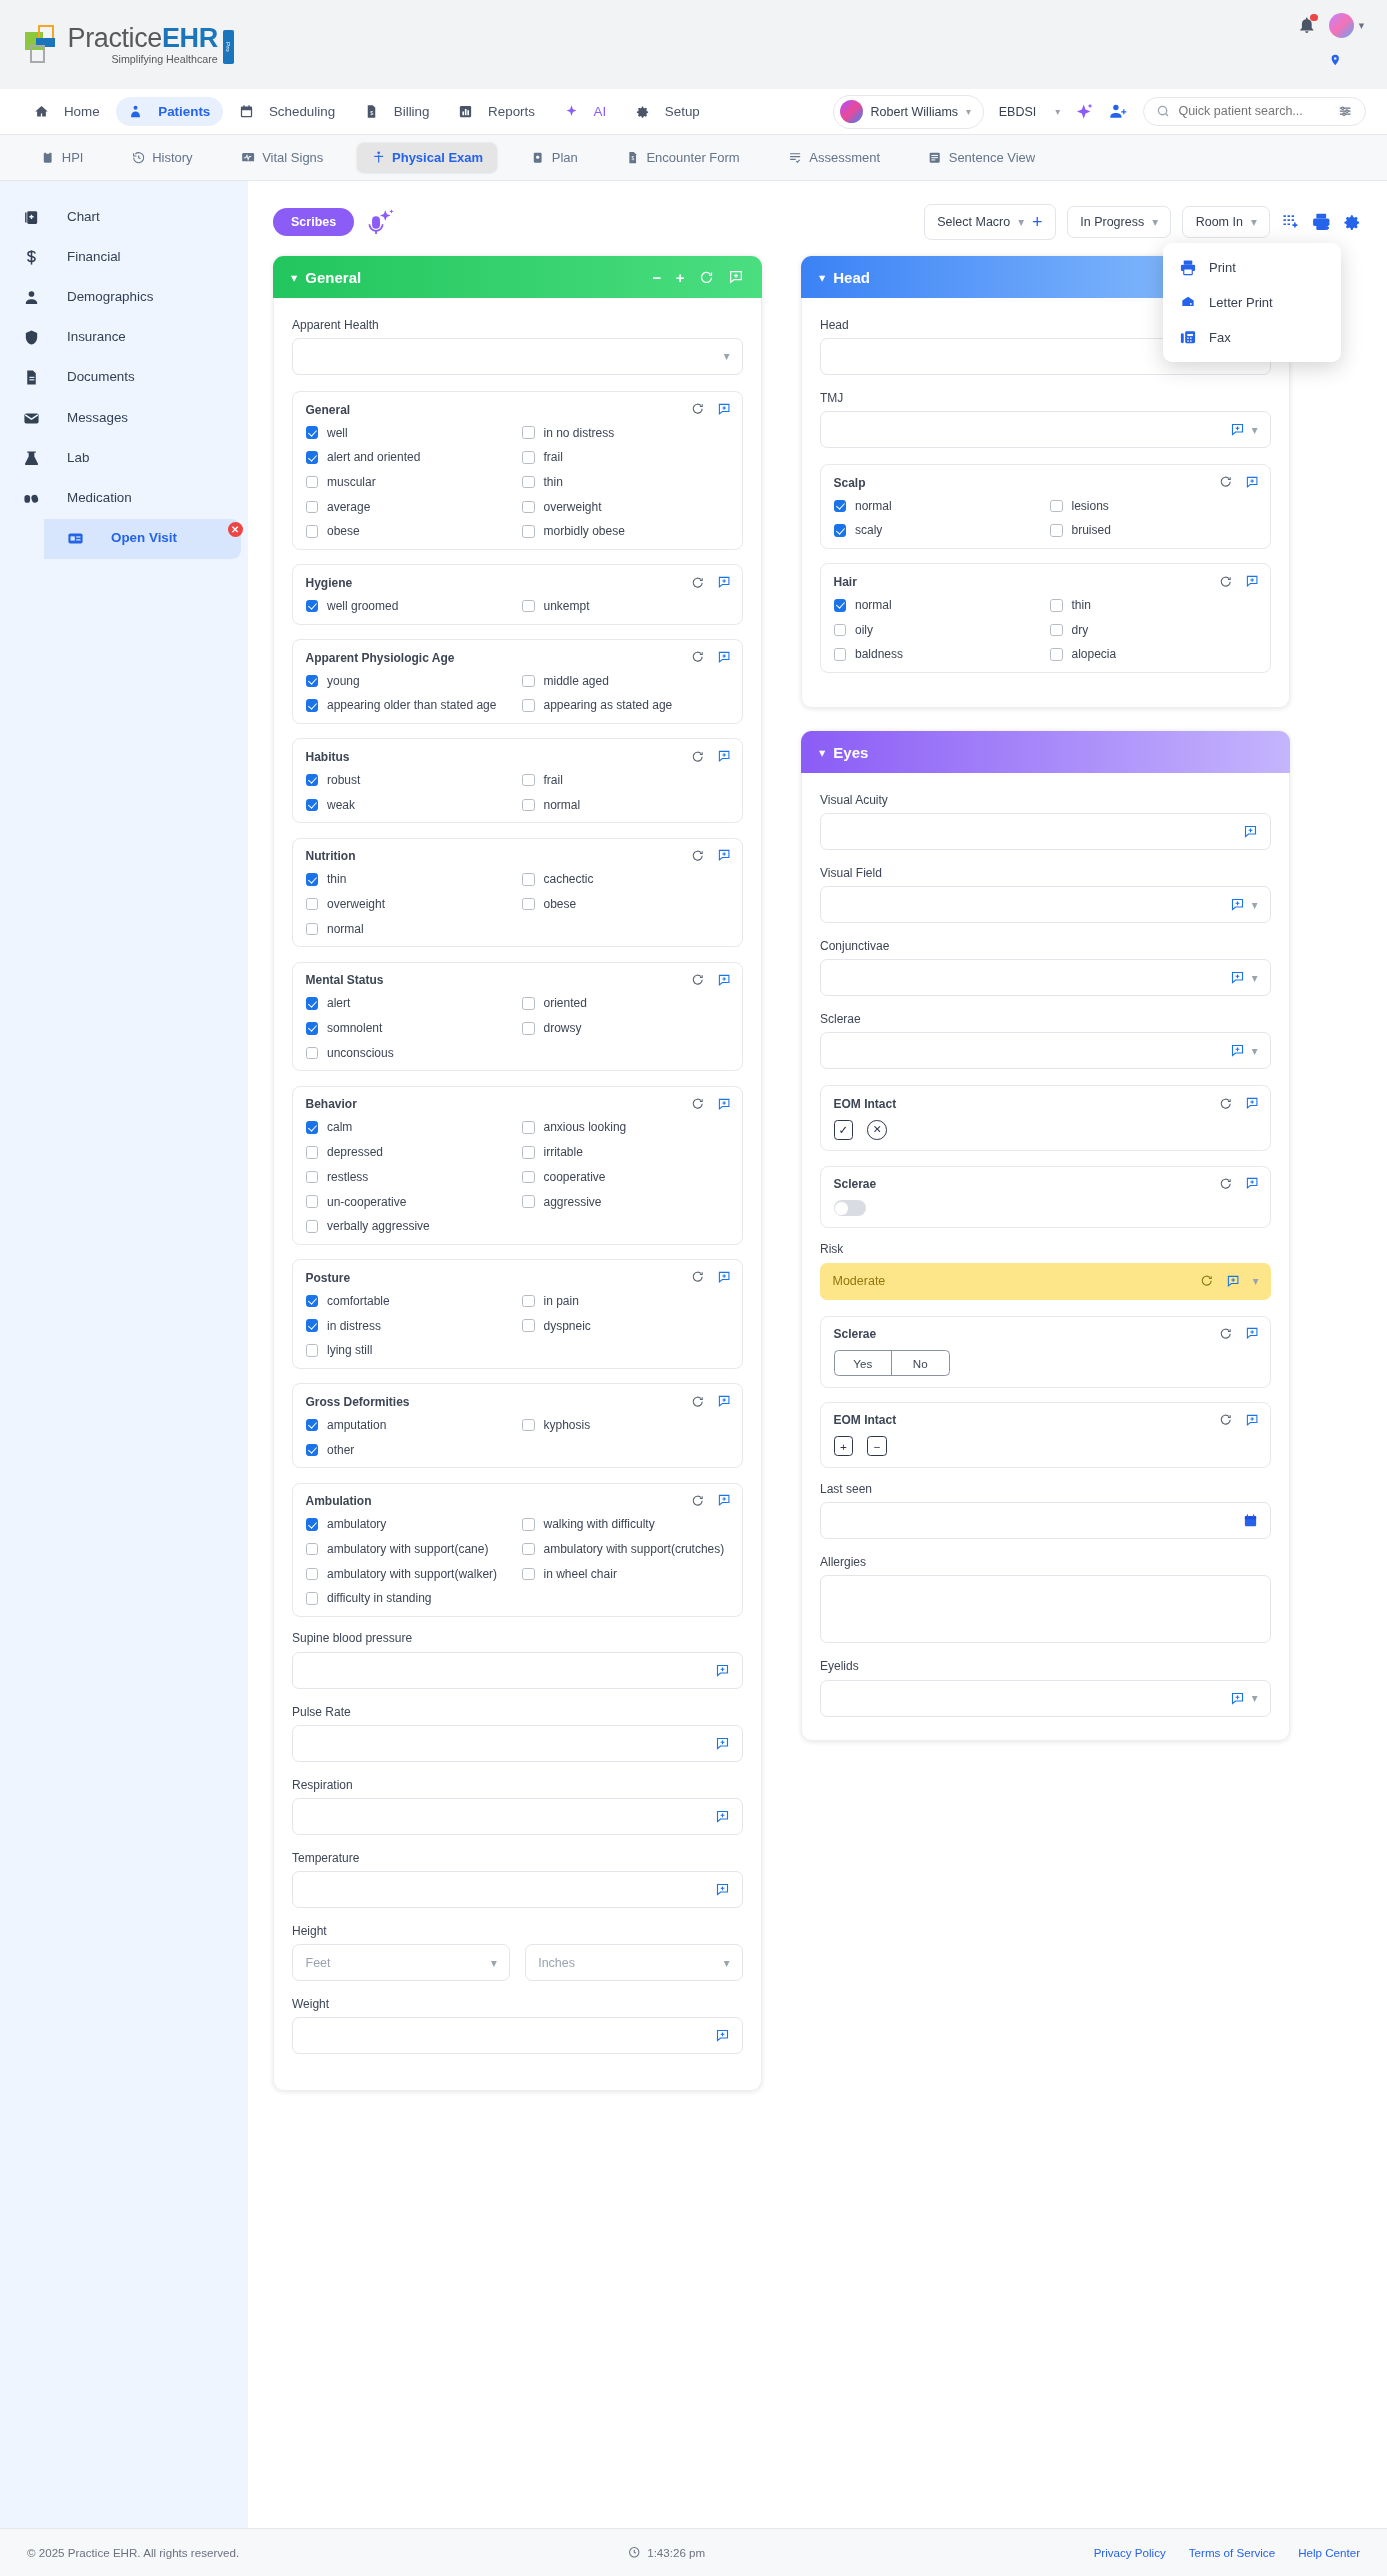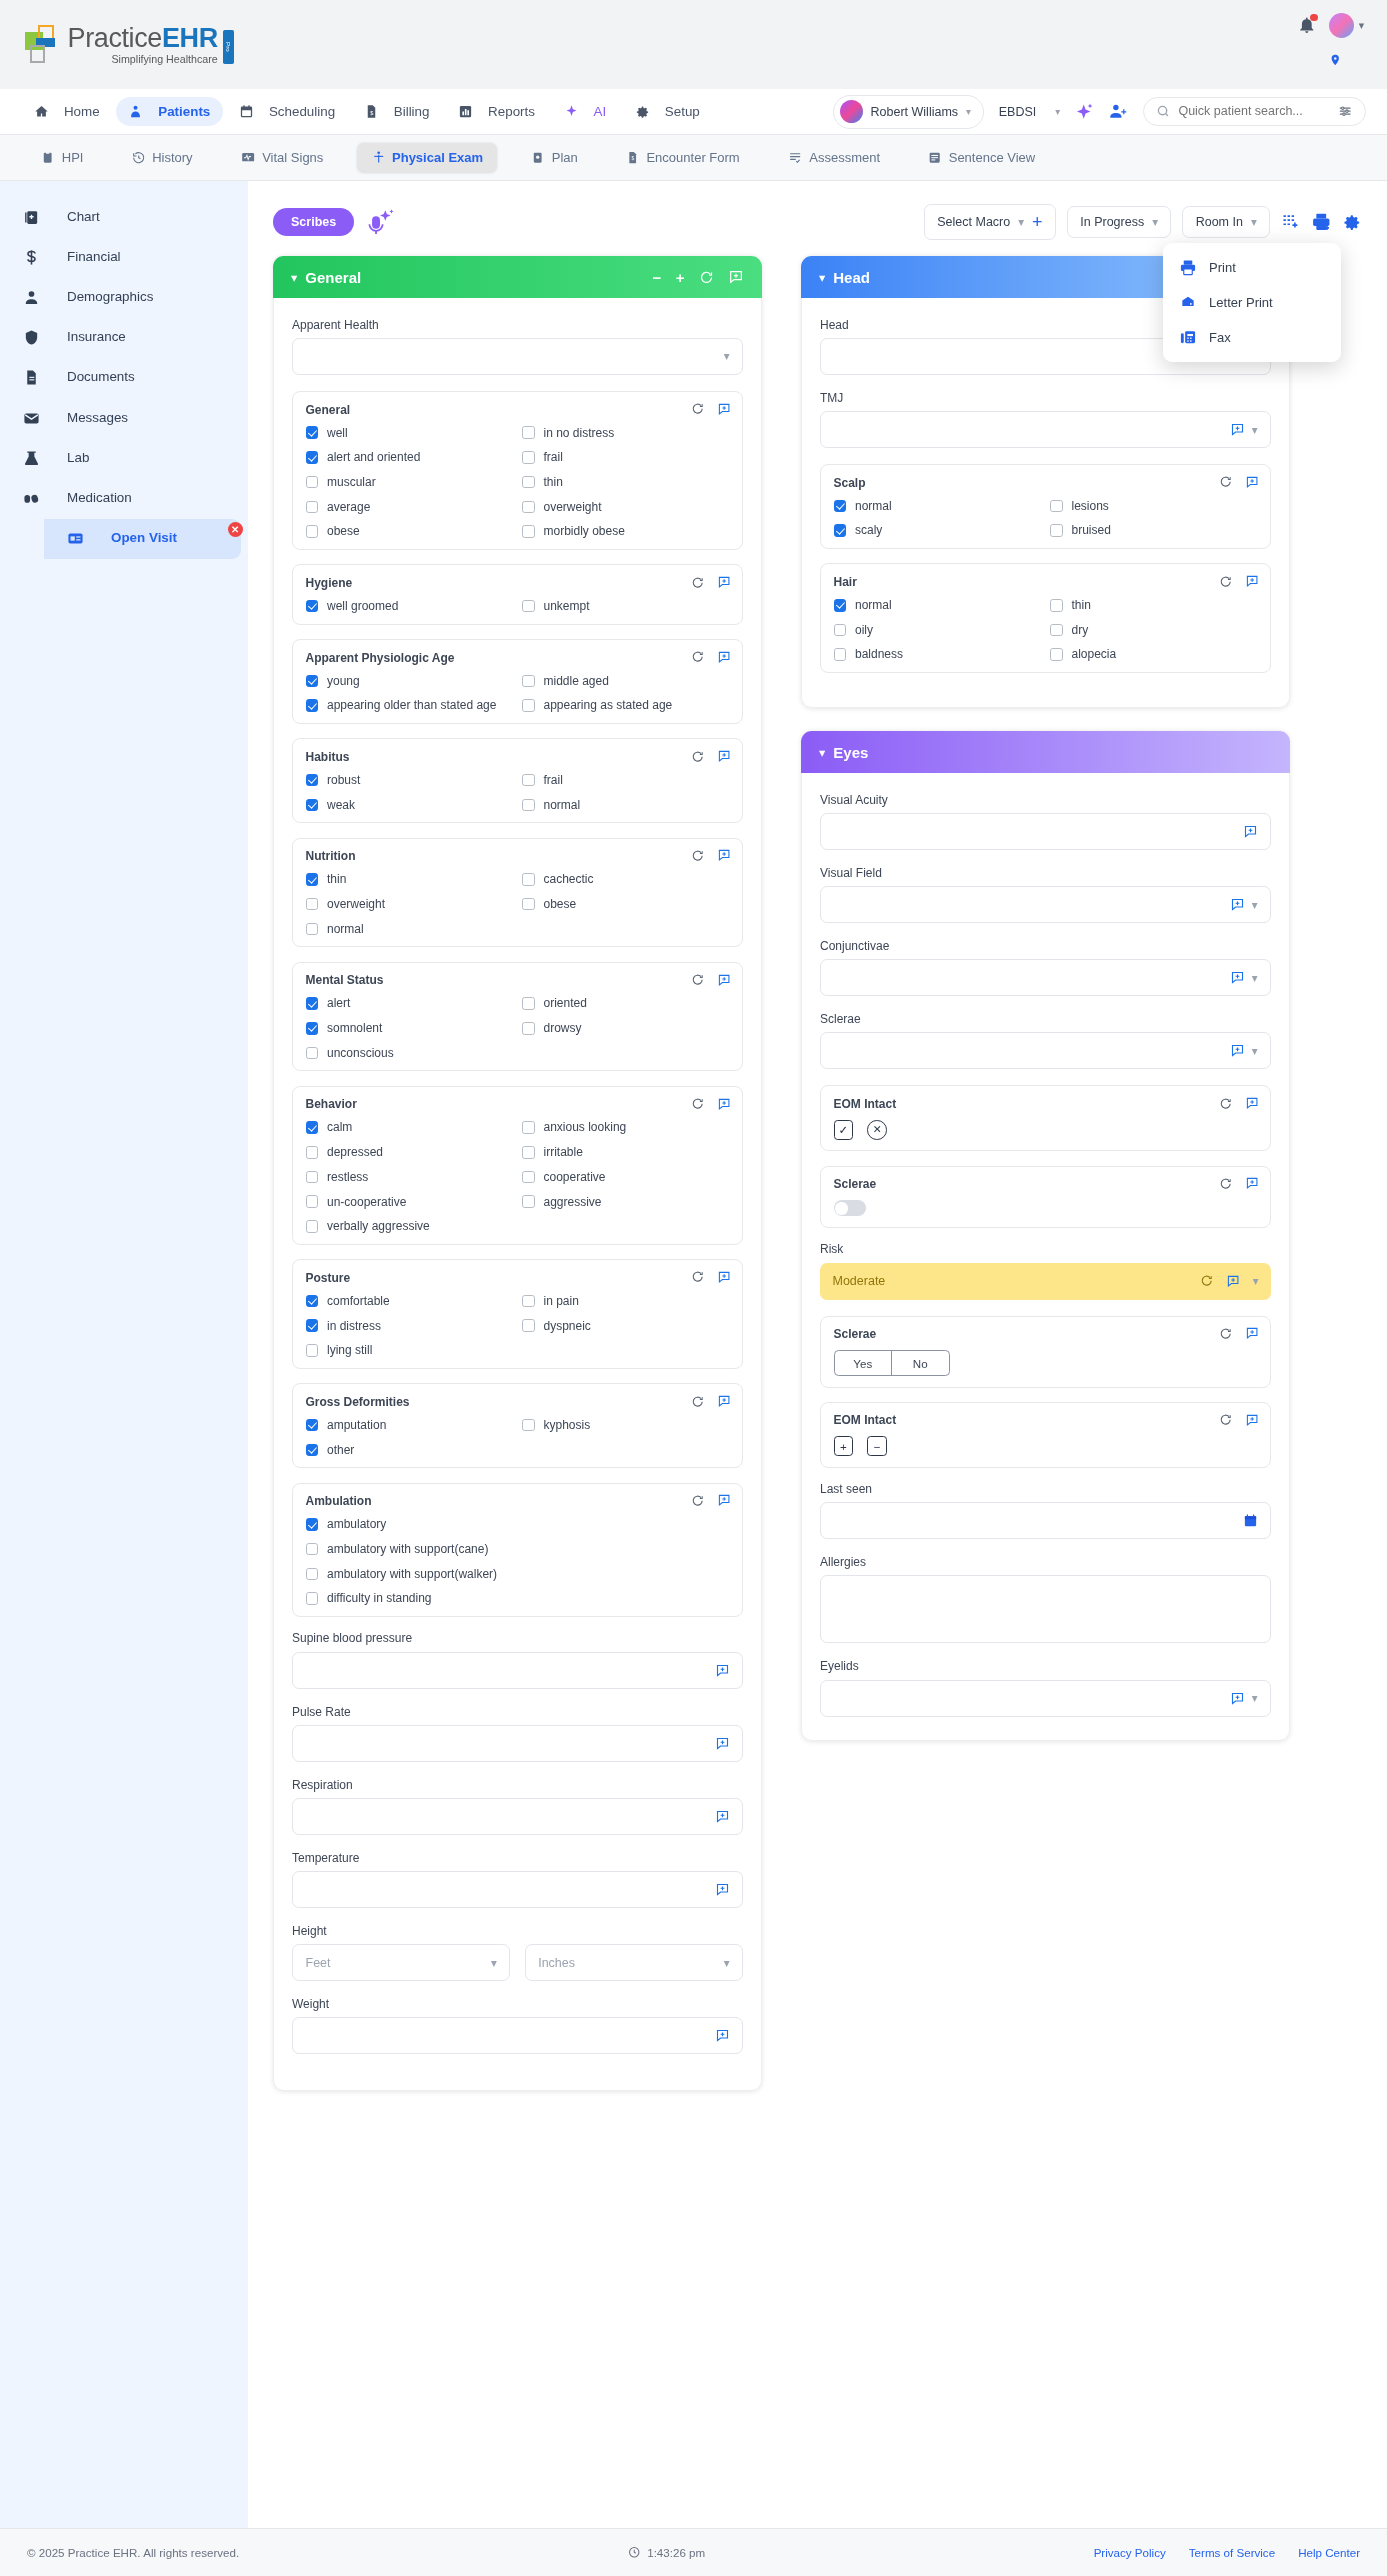--- a/index.html
+++ b/index.html
@@ -1073,20 +1073,34 @@
                       </div>
                       <div class="cb-row">
                         <span class="cb"></span>
                         <span>ambulatory with support(walker)</span>
                       </div>
                       <div class="cb-row">
                         <span class="cb"></span>
                         <span>difficulty in standing</span>
                       </div>
                     </div>
+                    <div style="display: flex; flex-direction: column; gap: 10.7px;">
+                      <div class="cb-row">
+                        <span class="cb"></span>
+                        <span>walking with difficulty</span>
+                      </div>
+                      <div class="cb-row">
+                        <span class="cb"></span>
+                        <span>ambulatory with support(crutches)</span>
+                      </div>
+                      <div class="cb-row">
+                        <span class="cb"></span>
+                        <span>in wheel chair</span>
+                      </div>
+                    </div>
                   </div>
                 </div>
               </div>
             <div id="general-fields">
                 <div class="field-label">Supine blood pressure</div>
                 <div class="input-box">
                   <span class="ic-comment">
                     <svg width="15" height="15" viewBox="0 0 24 24" fill="none" stroke="#1a73e8" stroke-width="1.8">
                       <path d="M4 4h16v12H9l-5 4z"></path>
                       <path d="M12 7v6M9 10h6"></path>

